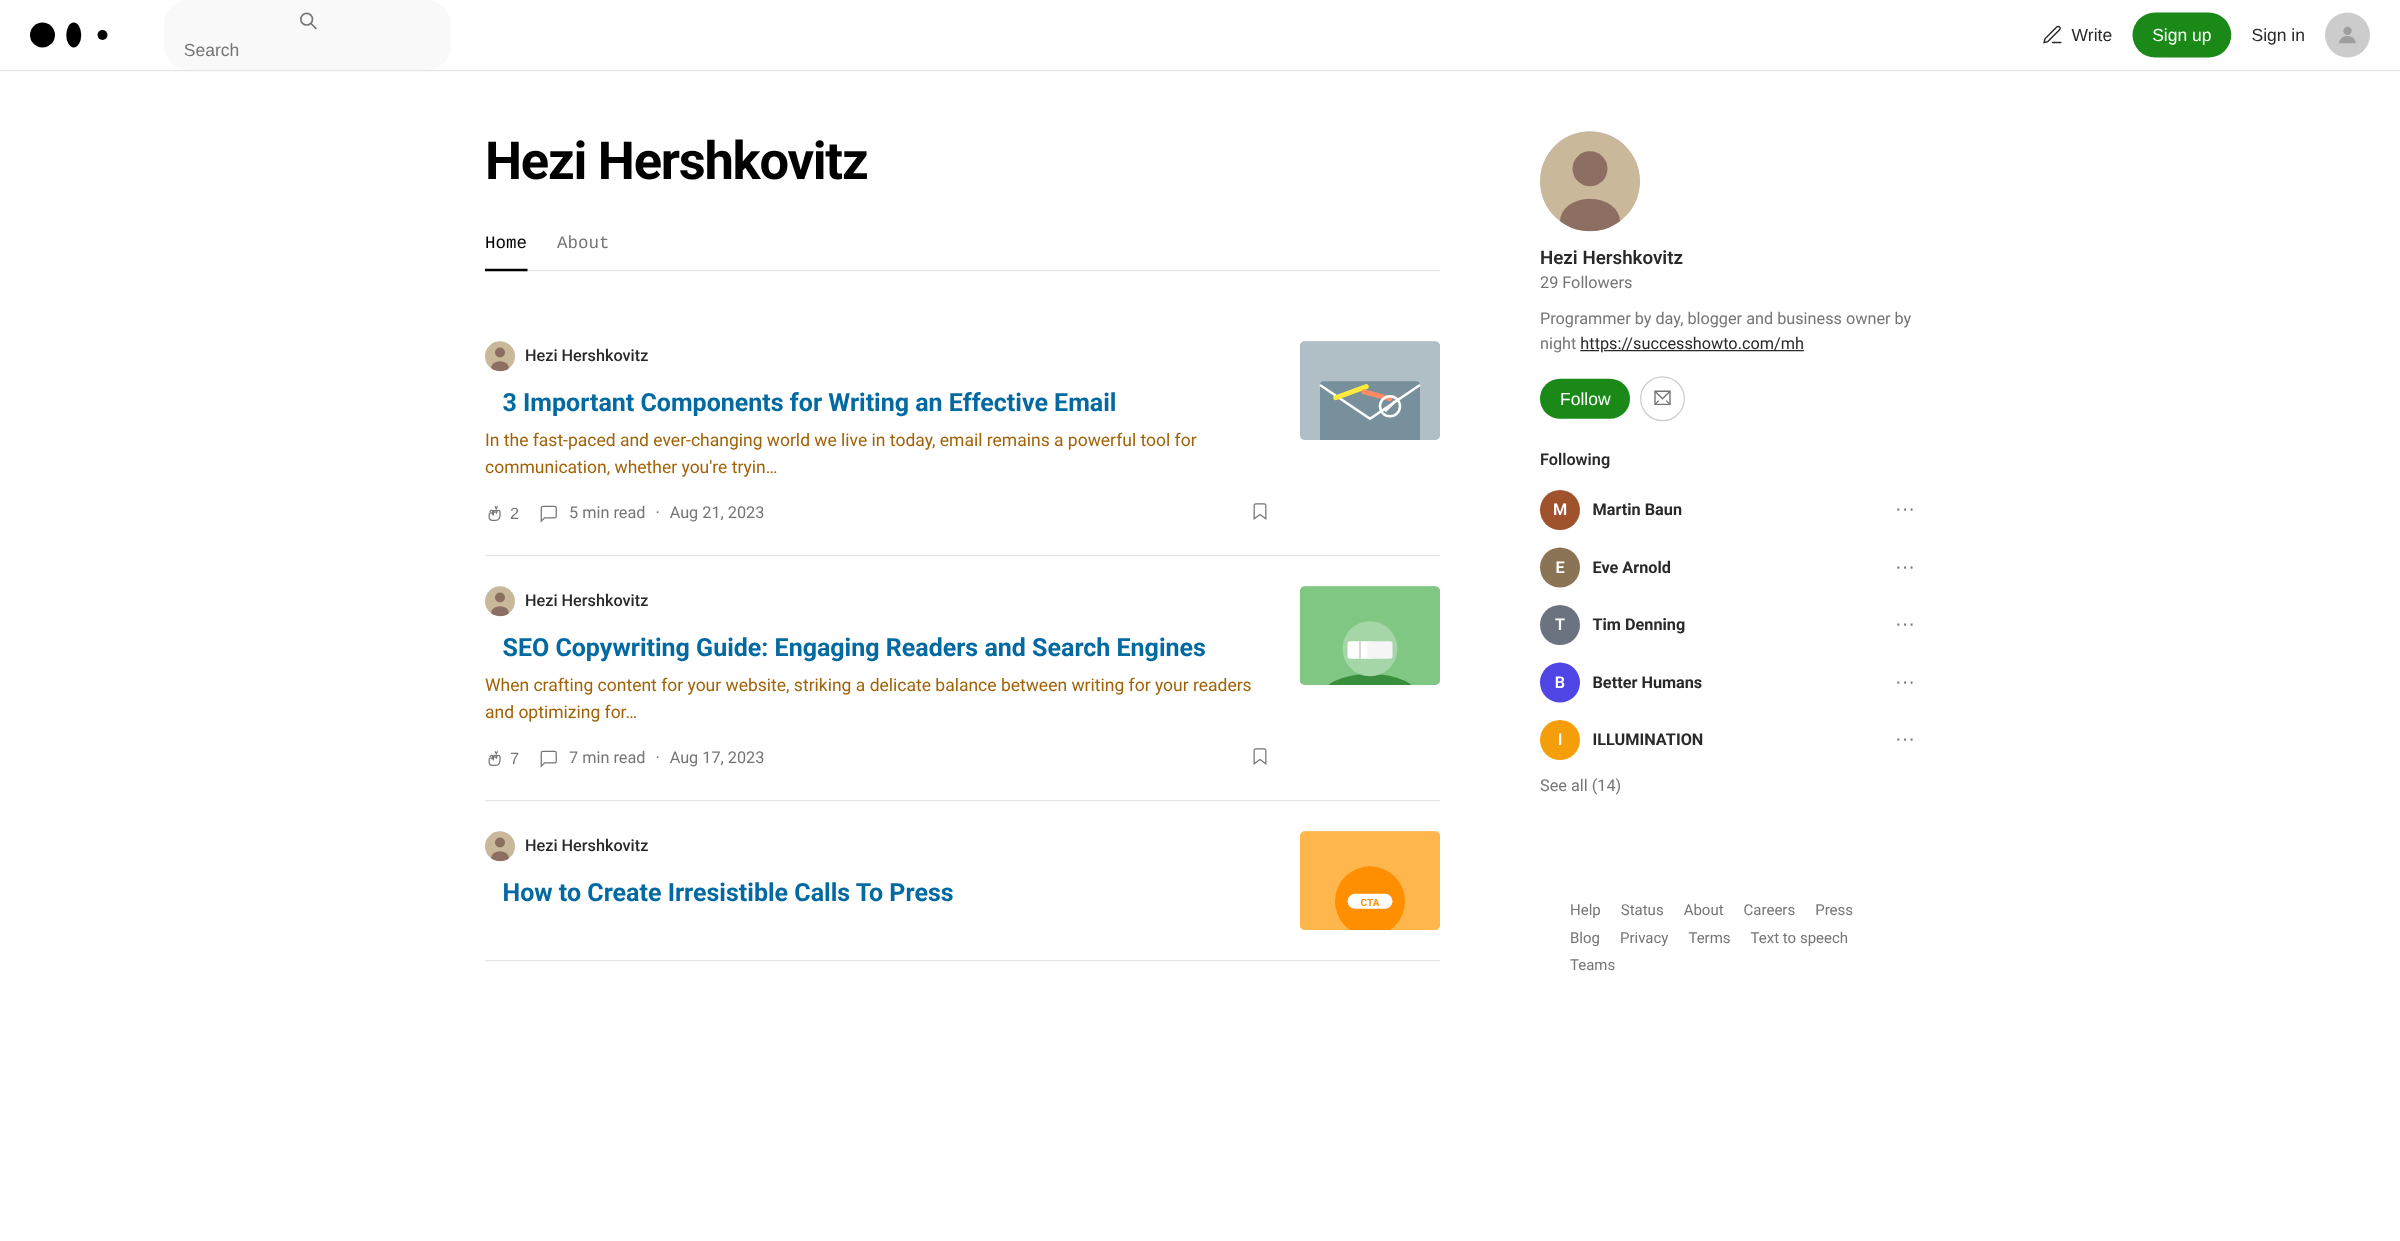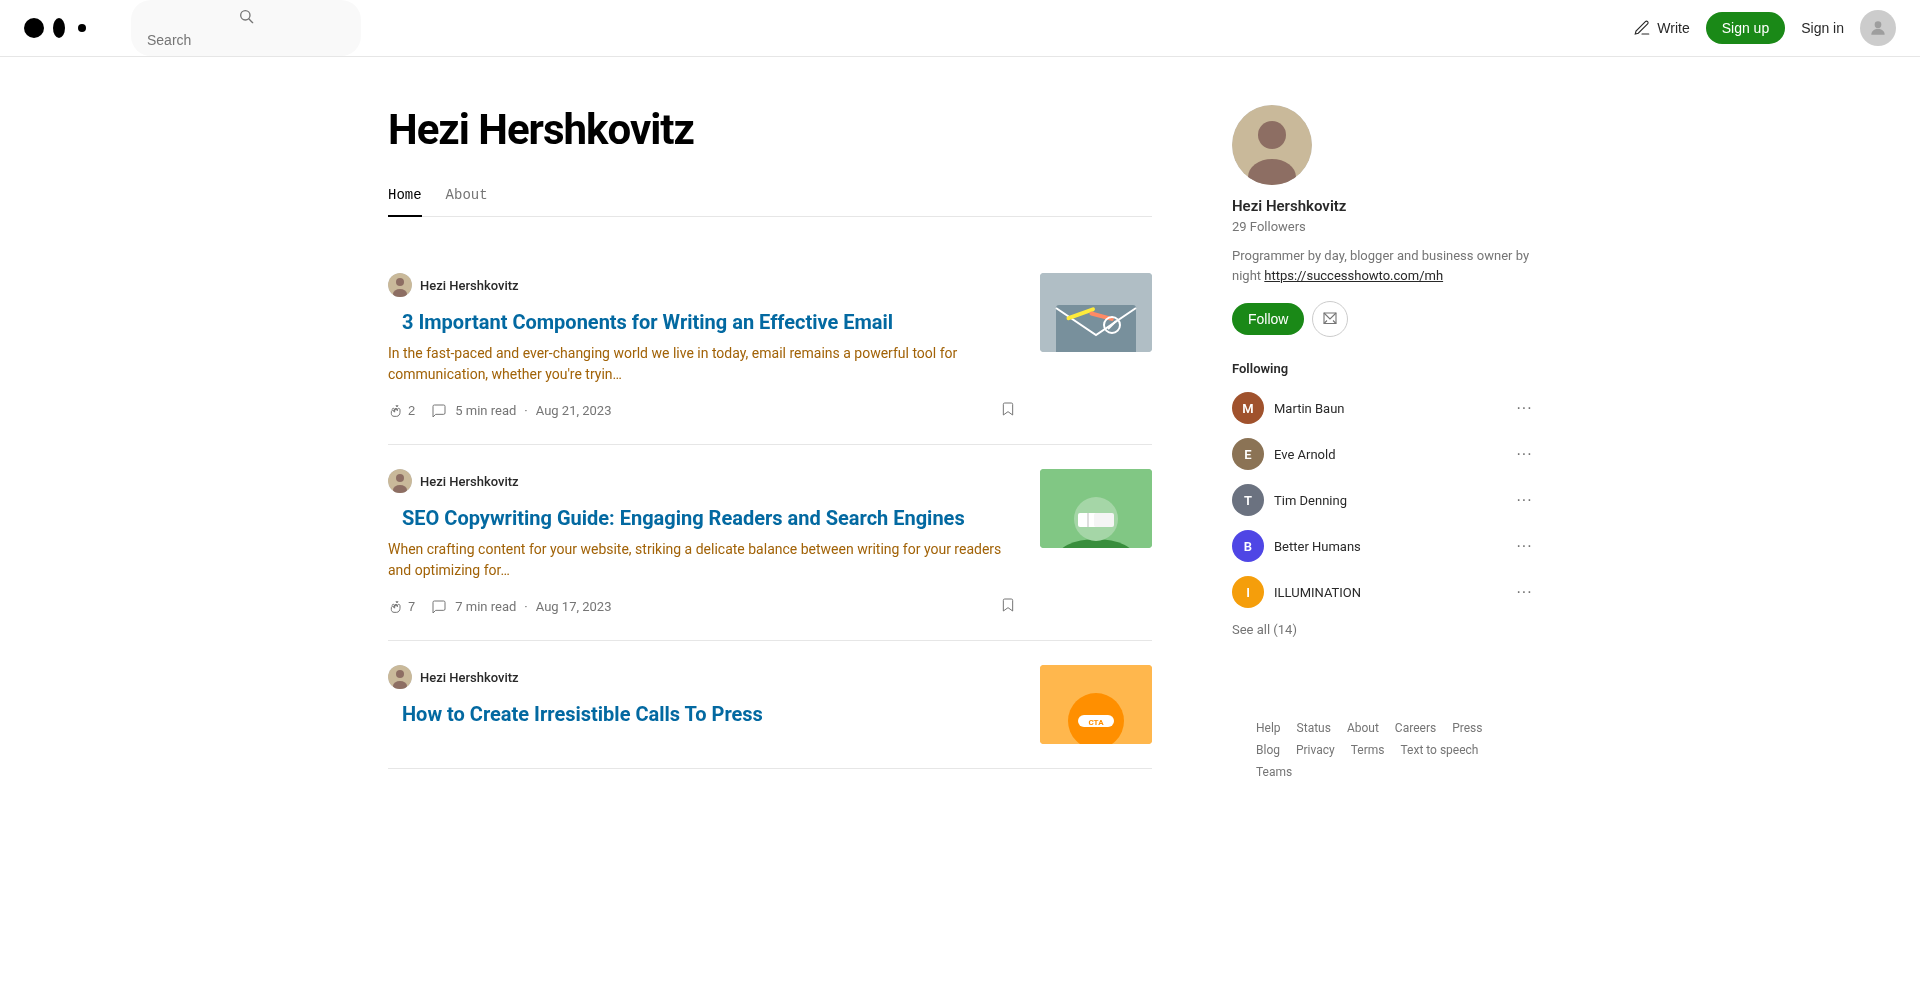--- a/index.html
+++ b/index.html
@@ -14,21 +14,21 @@
     .navbar-left { display: flex; align-items: center; gap: 16px; }
     .logo { display: flex; align-items: center; }
     .logo svg { width: 75px; height: 30px; }
     .search-bar {
       display: flex; align-items: center; background: #f9f9f9; border-radius: 20px;
       padding: 8px 16px; gap: 8px; width: 230px; flex-direction: column;
     }
     .search-bar input {
       border: none; background: transparent; outline: none; font-size: 14px; color: #757575; width: 100%;
     }
-    .navbar-right { display: flex; align-items: center; gap: 16px; }
+    .navbar-right { display: flex; gap: 16px; }
     .write-btn {
       display: flex; align-items: center; gap: 6px; background: none; border: none;
       cursor: pointer; font-size: 14px; color: #292929;
     }
     .signup-btn {
       background: #1a8917; color: #fff; border: none; border-radius: 20px;
       padding: 8px 16px; font-size: 14px; cursor: pointer; font-weight: 400;
     }
     .signin-btn {
       background: none; border: none; cursor: pointer; font-size: 14px; color: #292929;
@@ -106,21 +106,21 @@
     }
     .following-title { font-size: 13px; font-weight: 600; color: #292929; margin-bottom: 16px; }
     .following-item {
       display: flex; align-items: center; justify-content: space-between;
       margin-bottom: 14px;
     }
     .following-item-left { display: flex; align-items: center; gap: 10px; }
     .following-avatar {
       width: 32px; height: 32px; border-radius: 50%; background: #ccc; flex-shrink: 0;
     }
-    .following-name { font-size: 13px; font-weight: 400; color: #292929; }
+    .following-name { font-size: 13px; font-weight: 700; color: #292929; }
     .following-more-btn { background: none; border: none; cursor: pointer; color: #757575; font-size: 16px; }
     .see-all { font-size: 13px; color: #757575; cursor: pointer; margin-top: 8px; }
 
     
     .site-footer {
       margin-top: 60px; padding: 24px; display: flex; flex-wrap: wrap; gap: 8px 16px;
       font-size: 12px; color: #757575;
     }
     .site-footer a { color: #757575; text-decoration: none; }
   </style>

